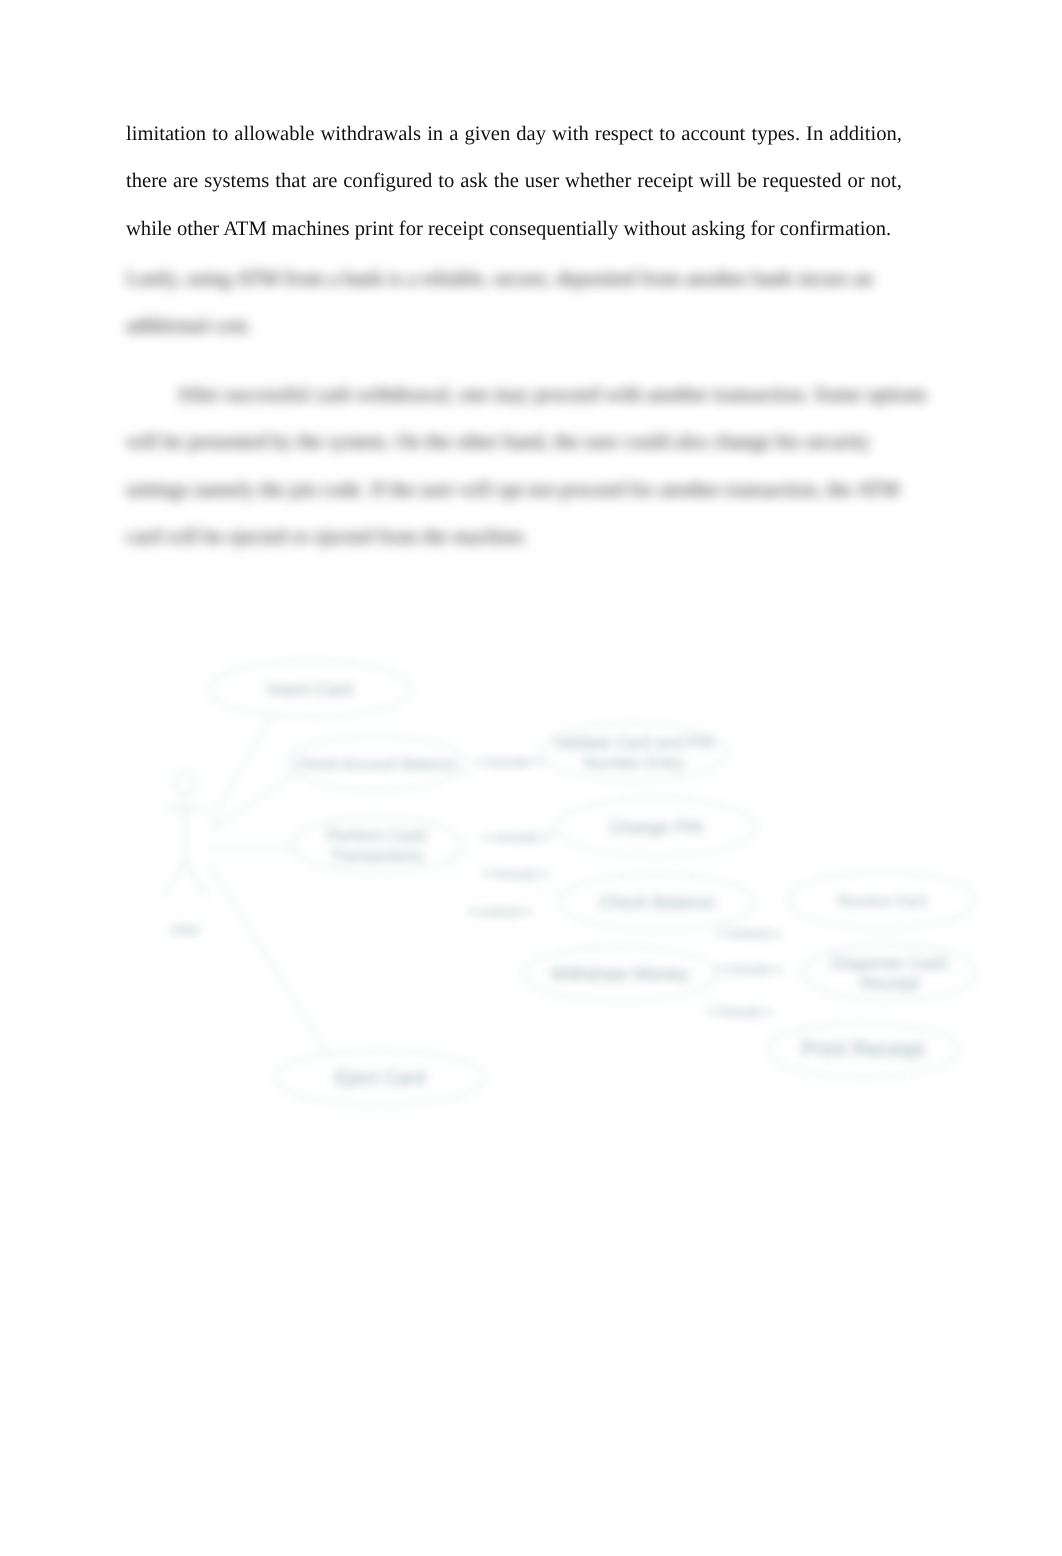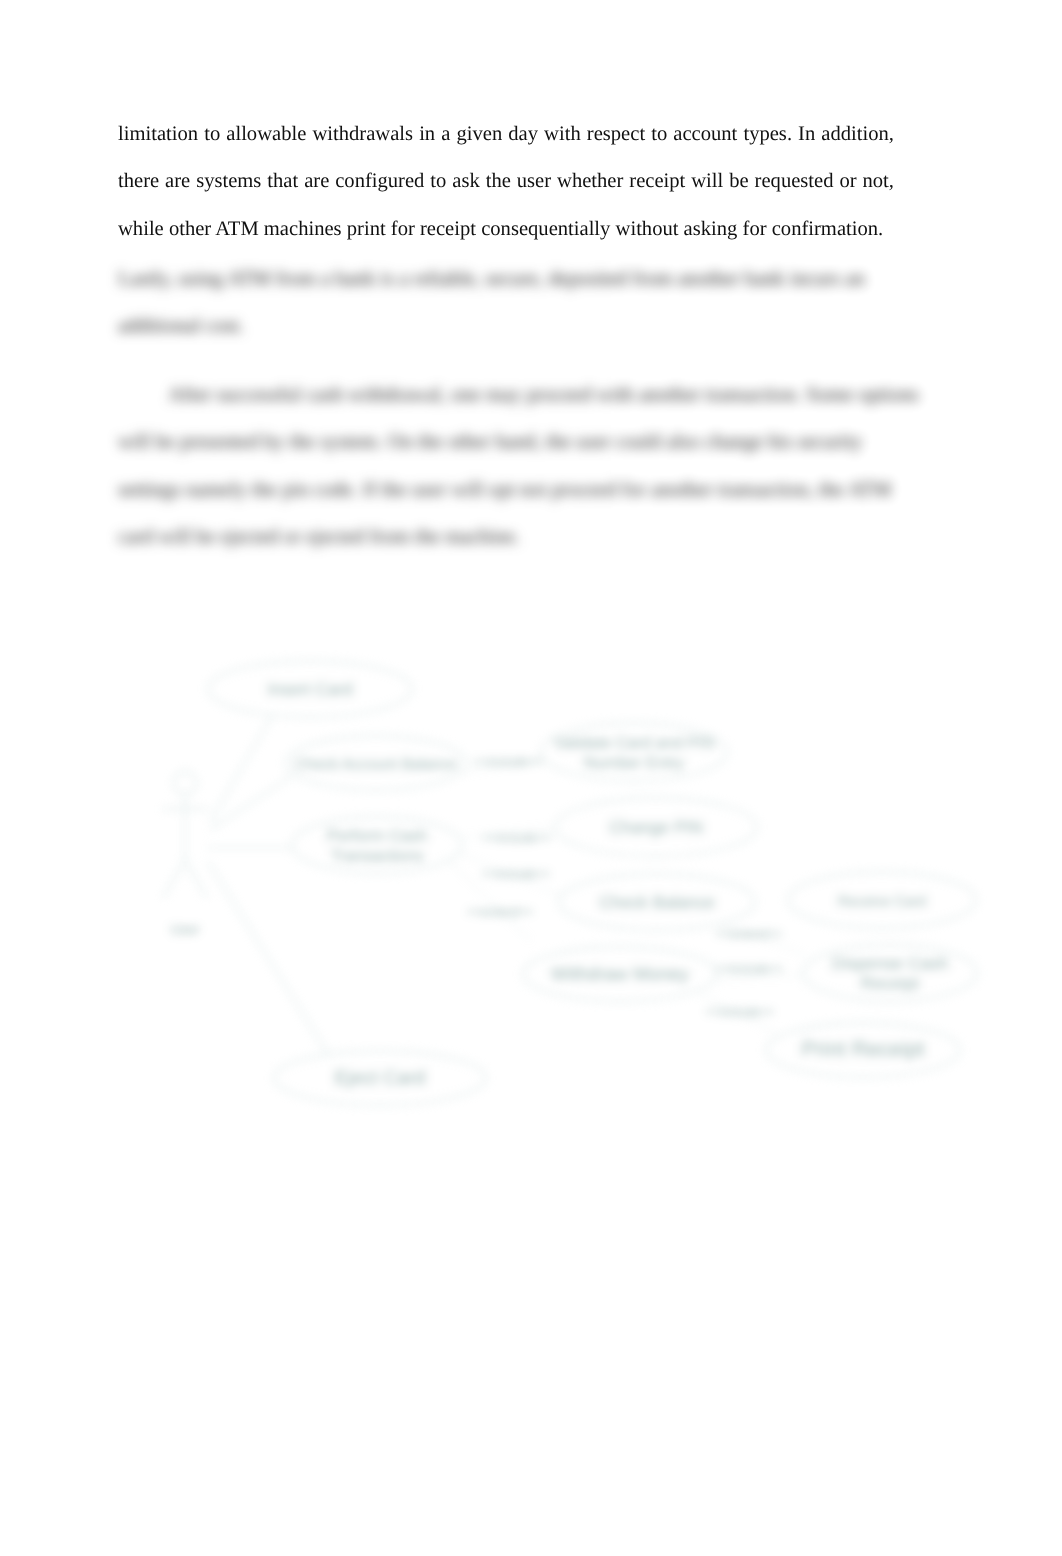--- a/index.html
+++ b/index.html
@@ -1,18 +1,18 @@
 <!DOCTYPE html>
 <html><head>
 <meta charset="utf-8">
 <style>
   html,body{margin:0;padding:0;}
   body{width:1062px;height:1556px;background:#ffffff;font-family:"Liberation Serif",serif;overflow:hidden;-webkit-font-smoothing:antialiased;text-rendering:geometricPrecision;}
   .page{position:relative;width:1062px;height:1556px;background:#fff;}
-  .para{position:absolute;opacity:0.999;will-change:opacity;left:118px;width:776px;font-size:20.6px;line-height:47.3px;color:#111;text-align:justify;}
+  .para{position:absolute;opacity:0.999;will-change:opacity;left:126px;width:776px;font-size:20.6px;line-height:47.3px;color:#111;text-align:justify;}
   .soft{color:#2a2a2a;filter:blur(5.8px);text-align:left;width:812px;}
   .soft2{color:#2e2e2e;filter:blur(6.0px);text-indent:50px;text-align:left;width:812px;}
   .diagram{position:absolute;left:140px;top:625px;width:880px;height:520px;filter:blur(4.6px);opacity:0.52;}
   .diagram svg{display:block;}
 </style>
 </head>
 <body>
 
 <div class="page">
   <div class="para" style="top:111px">limitation to allowable withdrawals in a given day with respect to account types. In addition, there are systems that are configured to ask the user whether receipt will be requested or not, while other ATM machines print for receipt consequentially without asking for confirmation.</div>

